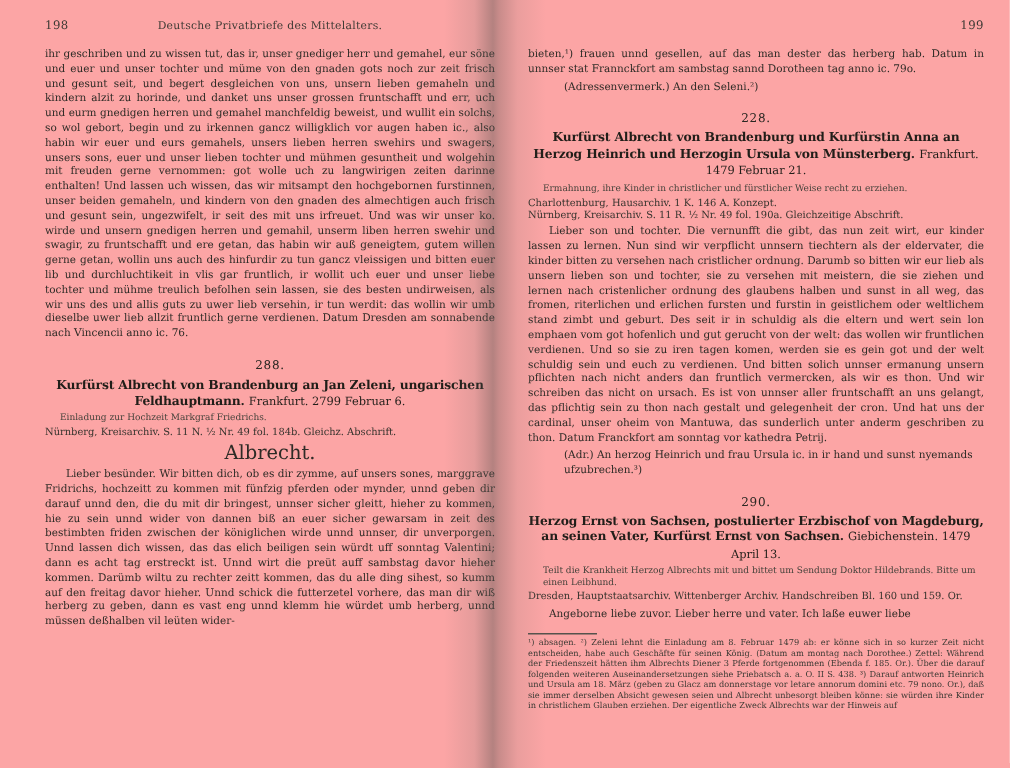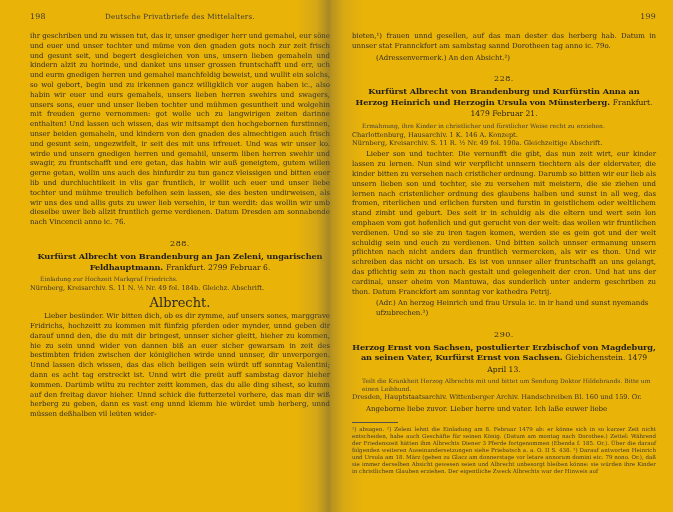--- a/index.html
+++ b/index.html
@@ -2,21 +2,21 @@
 <html><head>
 <meta charset="utf-8">
 <style>
   html,body{margin:0;padding:0;}
   body{
     width:673px;height:512px;overflow:hidden;
     background:#fbfbf9;
     font-family:"DejaVu Serif","Liberation Serif",serif;
     color:#2e2b26;
   }
-  .scan{position:relative;width:673px;height:512px;background:#eab308;overflow:hidden;}
+  .scan{position:relative;width:673px;height:512px;background:#fca5a5;overflow:hidden;}
   .gutter-shadow{
     position:absolute;left:296px;top:0;width:68px;height:512px;
     background:linear-gradient(90deg,
       rgba(110,110,106,0) 0%,
       rgba(105,105,100,0.16) 30%,
       rgba(80,80,76,0.42) 48%,
       rgba(80,80,76,0.30) 54%,
       rgba(105,105,100,0.12) 72%,
       rgba(110,110,106,0) 100%);
     pointer-events:none;
@@ -76,21 +76,21 @@
     <div class="sec-signature">Albrecht.</div>
     <p class="bodytext indent">Lieber besünder. Wir bitten dich, ob es dir zymme, auf unsers sones, marggrave Fridrichs, hochzeitt zu kommen mit fünfzig pferden oder mynder, unnd geben dir darauf unnd den, die du mit dir bringest, unnser sicher gleitt, hieher zu kommen, hie zu sein unnd wider von dannen biß an euer sicher gewarsam in zeit des bestimbten friden zwischen der königlichen wirde unnd unnser, dir unverporgen. Unnd lassen dich wissen, das das elich beiligen sein würdt uff sonntag Valentini; dann es acht tag erstreckt ist. Unnd wirt die preüt auff sambstag davor hieher kommen. Darümb wiltu zu rechter zeitt kommen, das du alle ding sihest, so kumm auf den freitag davor hieher. Unnd schick die futterzetel vorhere, das man dir wiß herberg zu geben, dann es vast eng unnd klemm hie würdet umb herberg, unnd müssen deßhalben vil leüten wider-</p>
   </div>
 
   <div class="page page-right">
     <div class="running-head">
       <span class="pnum right">199</span>
     </div>
 
     <p class="bodytext">bieten,¹) frauen unnd gesellen, auf das man dester das herberg hab. Datum in unnser stat Frannckfort am sambstag sannd Dorotheen tag anno ic. 79o.</p>
-    <p class="addr">(Adressenvermerk.)  An den Absicht.²)</p>
+    <p class="addr">(Adressenvermerk.)  An den Seleni.²)</p>
 
     <div class="sec-number">228.</div>
     <div class="sec-heading">
       <span>Kurfürst Albrecht von Brandenburg und Kurfürstin Anna an Herzog Heinrich und Herzogin Ursula von Münsterberg.</span>
       <span class="place-date">Frankfurt.  1479 Februar 21.</span>
     </div>
     <div class="sec-summary">Ermahnung, ihre Kinder in christlicher und fürstlicher Weise recht zu erziehen.</div>
     <div class="sec-source">Charlottenburg, Hausarchiv.  1 K. 146 A.  Konzept.</div>
     <div class="sec-source">Nürnberg, Kreisarchiv.  S. 11 R. ½  Nr. 49 fol. 190a.  Gleichzeitige Abschrift.</div>
     <div class="gap-s"></div>

